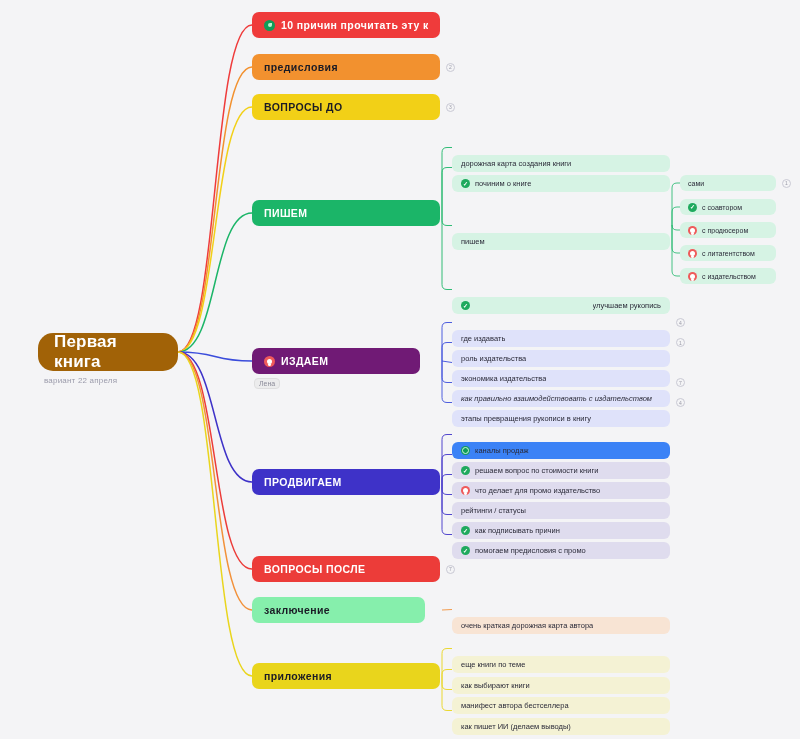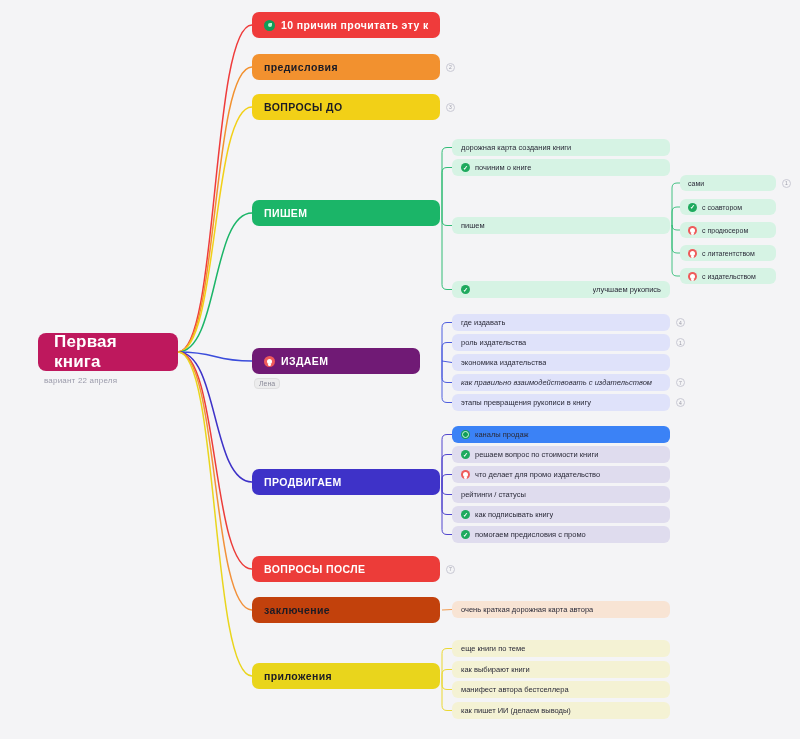--- a/index.html
+++ b/index.html
@@ -11,22 +11,22 @@
     overflow:hidden;
     position:relative;
   }
   #canvas { position:absolute; inset:0; }
   svg.links { position:absolute; inset:0; width:800px; height:739px; pointer-events:none; }
 
   .node { position:absolute; display:flex; align-items:center; border-radius:7px; }
 
   
   .root {
-    background:#be185d; color:#ffffff;
-    border-radius:8px;
+    background:#a16207; color:#ffffff;
+    border-radius:15px;
     padding:0 16px;
     height:38px;
     font-size:17px; font-weight:700;
     letter-spacing:.2px;
     justify-content:center;
   }
   .root-sub {
     position:absolute;
     font-size:8px; color:#9b9bab;
     letter-spacing:.2px;
@@ -36,21 +36,21 @@
   .l1 {
     height:26px; padding:0 12px;
     font-size:10.5px; font-weight:700;
     color:#1b1b25;
     letter-spacing:.4px;
     border-radius:7px;
   }
   .l1.white { color:#ffffff; }
 
   
-  .l2 { height:17px; padding:0 9px; font-size:7.5px; border-radius:6px; color:#2a2a38; }
+  .l2 { height:17px; padding:0 9px; font-size:7.5px; border-radius:6px; color:#2a2a38;margin-top:16px; }
   .l3 { height:16px; padding:0 8px; font-size:7px; border-radius:6px; color:#2a2a38; }
 
   .ico {
     width:9px; height:9px; border-radius:50%;
     margin-right:5px; flex:0 0 auto;
     display:flex; align-items:center; justify-content:center;
     font-size:6px; color:#fff; line-height:1;
   }
   .ico.big { width:11px; height:11px; font-size:7px; margin-right:6px; }
   .ico.check { background:#1faa5e; }
@@ -211,31 +211,31 @@
       </div>
       <div class="node l2" style="left: 452px; top: 466px; width: 218px; height: 17px; background: rgb(223, 220, 238);">
         <span class="ico person"></span>
         <span class="lbl">что делает для промо издательство</span>
       </div>
       <div class="node l2" style="left: 452px; top: 486px; width: 218px; height: 17px; background: rgb(223, 220, 238);">
         <span class="lbl">рейтинги / статусы</span>
       </div>
       <div class="node l2" style="left: 452px; top: 506px; width: 218px; height: 17px; background: rgb(223, 220, 238);">
         <span class="ico check"></span>
-        <span class="lbl">как подписывать книгу</span>
+        <span class="lbl">как подписывать причин</span>
       </div>
       <div class="node l2" style="left: 452px; top: 526px; width: 218px; height: 17px; background: rgb(223, 220, 238);">
         <span class="ico check"></span>
         <span class="lbl">помогаем предисловия с промо</span>
       </div>
       <div class="node l1 white" style="left: 252px; top: 556px; width: 188px; height: 26px; background: rgb(236, 60, 57); color: rgb(255, 255, 255);">
         <span class="lbl">ВОПРОСЫ ПОСЛЕ</span>
       </div>
       <div class="badge" style="left: 446px; top: 564.5px;">7</div>
-      <div class="node l1" style="left: 252px; top: 597px; width: 188px; height: 26px; background: #c2410c; color: rgb(27, 27, 37);">
+      <div class="node l1" style="left: 252px; top: 597px; width: 173px; height: 26px; background: #86efac; color: rgb(27, 27, 37);">
         <span class="lbl">заключение</span>
       </div>
       <div class="node l2" style="left: 452px; top: 601px; width: 218px; height: 17px; background: rgb(248, 228, 212);">
         <span class="lbl">очень краткая дорожная карта автора</span>
       </div>
       <div class="node l1" style="left: 252px; top: 663px; width: 188px; height: 26px; background: rgb(233, 213, 28); color: rgb(27, 27, 37);">
         <span class="lbl">приложения</span>
       </div>
       <div class="node l2" style="left: 452px; top: 640px; width: 218px; height: 17px; background: rgb(244, 242, 212);">
         <span class="lbl">еще книги по теме</span>

